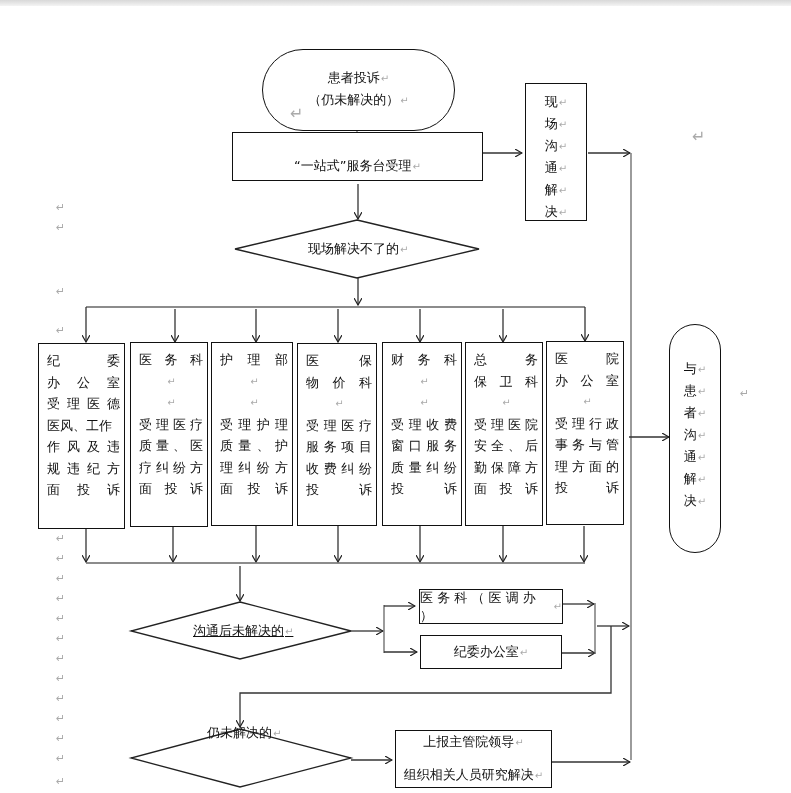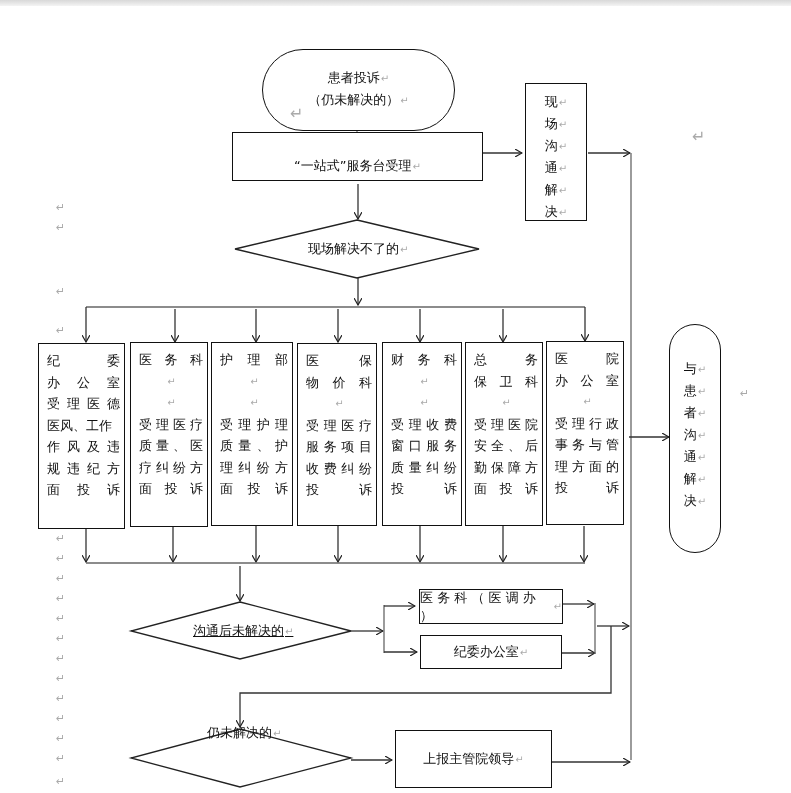--- a/index.html
+++ b/index.html
@@ -377,22 +377,23 @@
 
 <div class="node center" style="left:420px;top:635px;width:142px;height:34px;flex-direction:row;">
   <span>纪委办公室</span>
     <span class="pm">↵</span>
 </div>
 
 <div class="diamond-text" style="left:207px;top:724px;">
   <span>仍未解决的</span><span class="pm">↵</span>
 </div>
 
-<div class="node center" style="left:395px;top:730px;width:157px;height:58px;line-height:22px;">
+<div class="node center" style="left:395px;top:730px;width:157px;height:58px;line-height:22px;justify-content:space-between;">
   <div><span>上报主管院领导</span><span class="pm">↵</span></div>
+  <div><span>组织相关人员研究解决</span><span class="pm">↵</span></div>
 </div>
 
 <div class="node vtext" style="left:669px;top:324px;width:52px;height:229px;border-radius:26px;padding-top:33px;">
   <div id="end-chars">
       <div><span>与</span><span class="pm">↵</span></div>
       <div><span>患</span><span class="pm">↵</span></div>
       <div><span>者</span><span class="pm">↵</span></div>
       <div><span>沟</span><span class="pm">↵</span></div>
       <div><span>通</span><span class="pm">↵</span></div>
       <div><span>解</span><span class="pm">↵</span></div>

